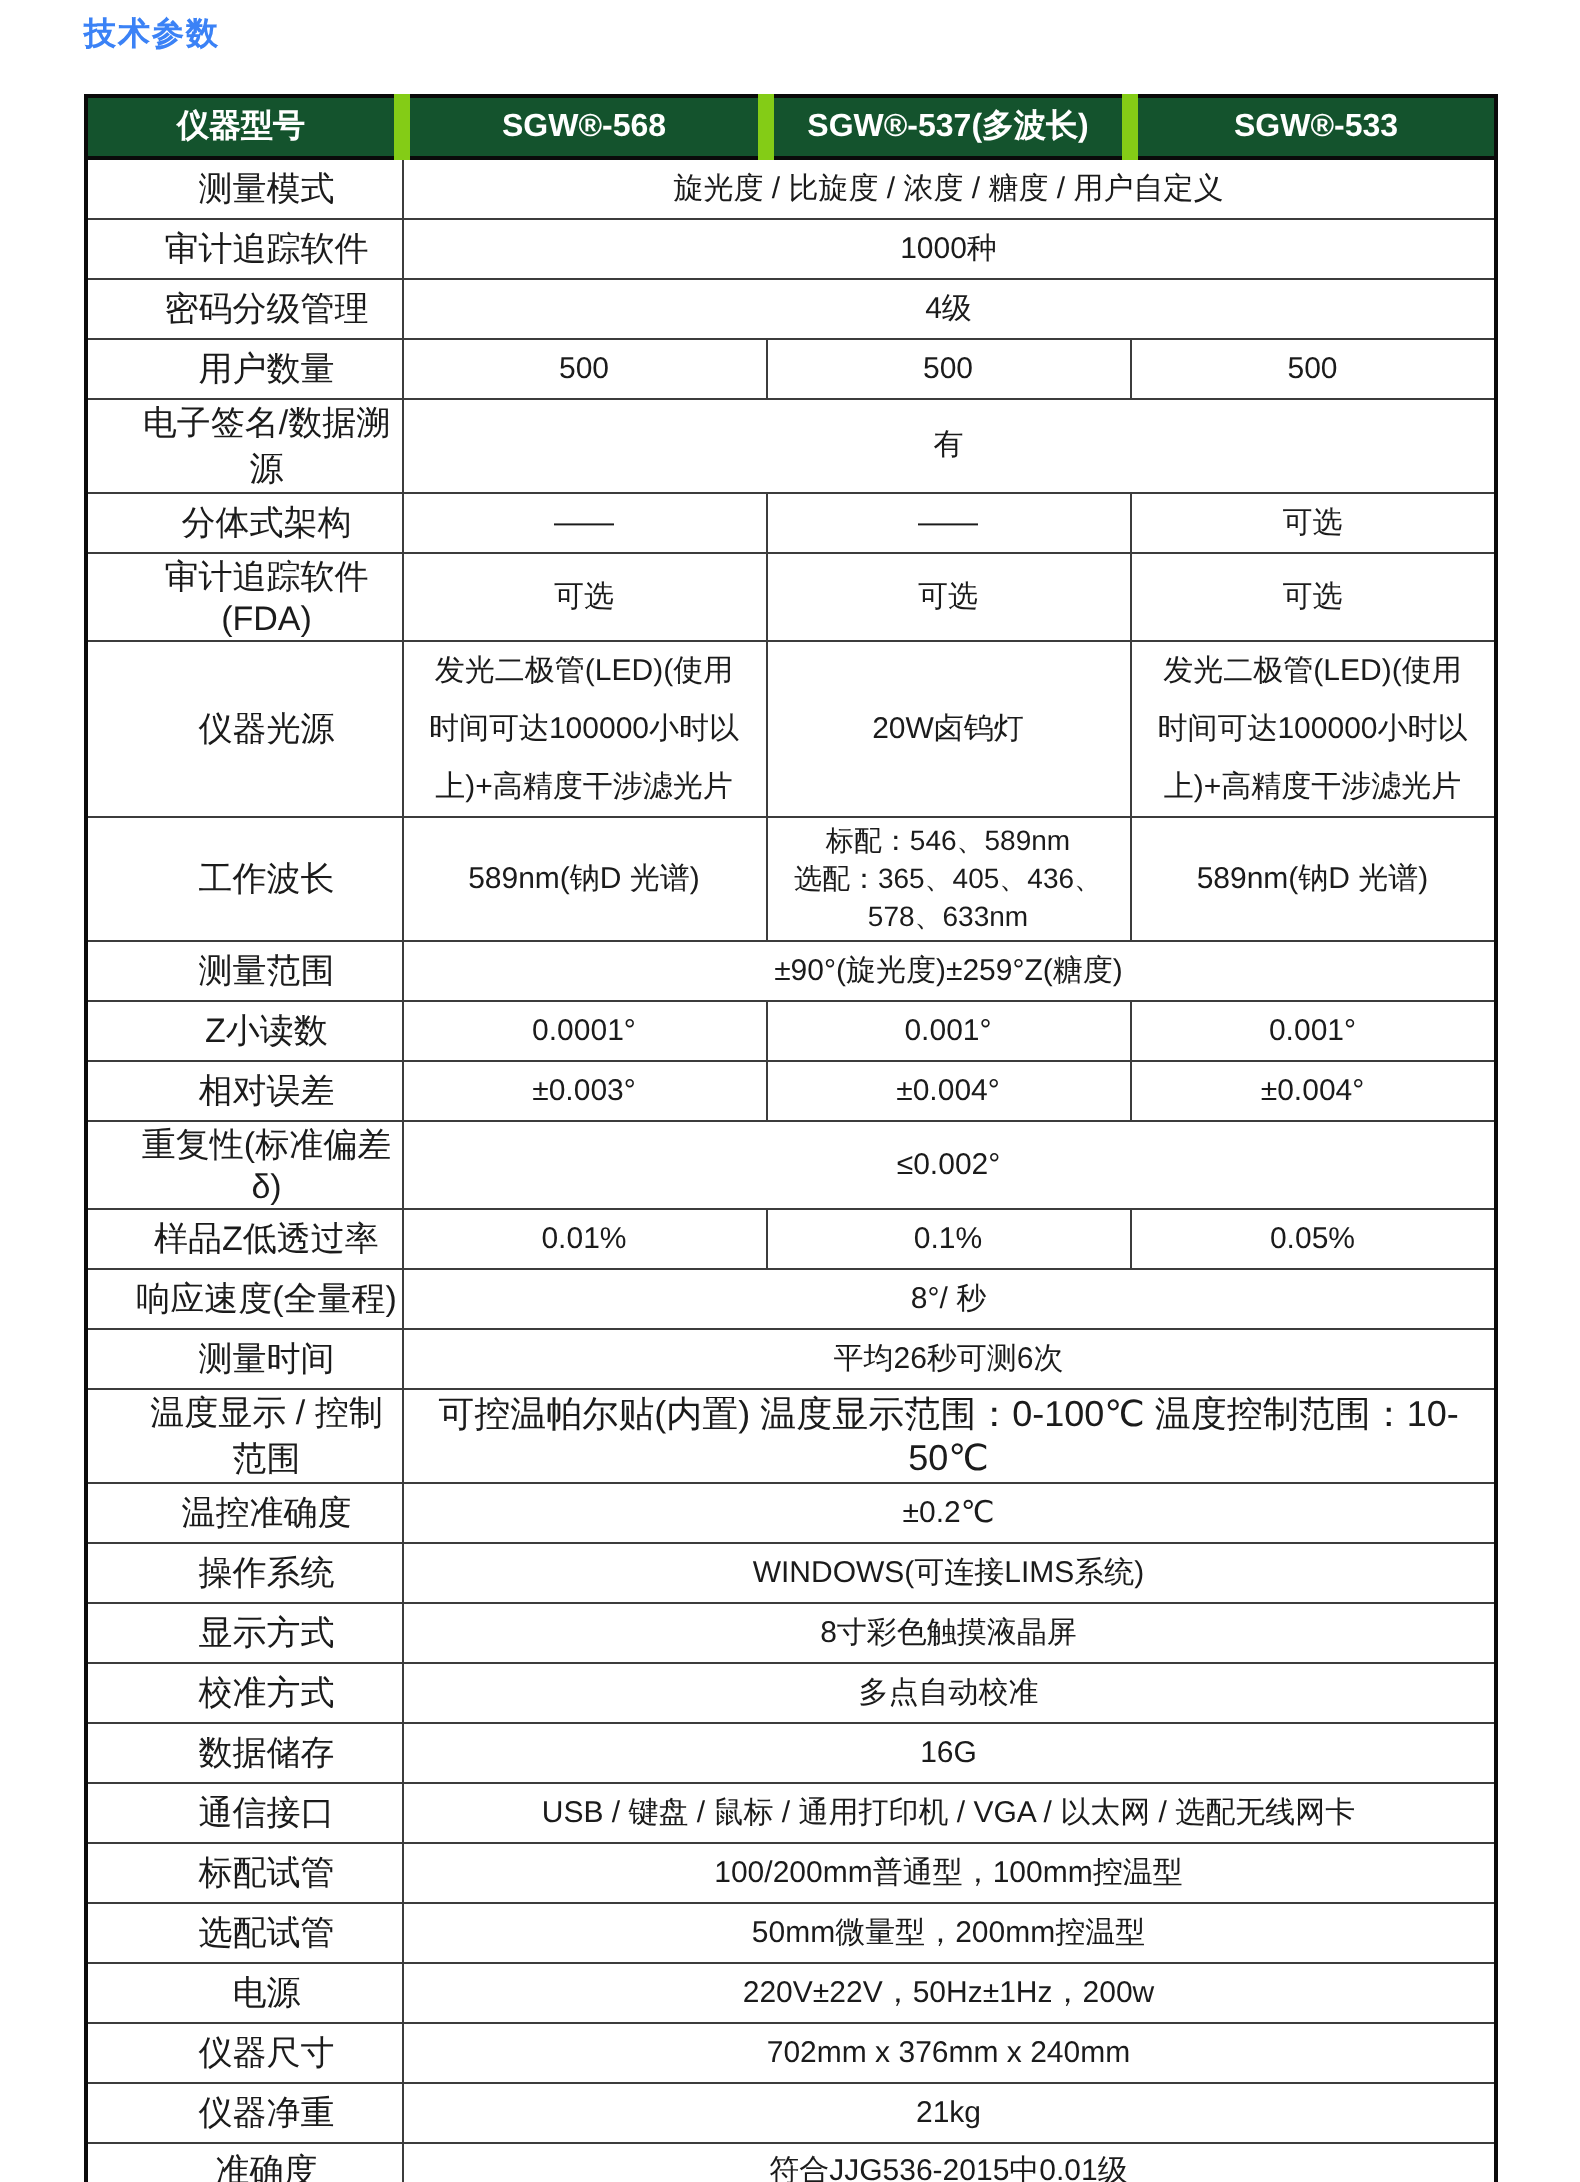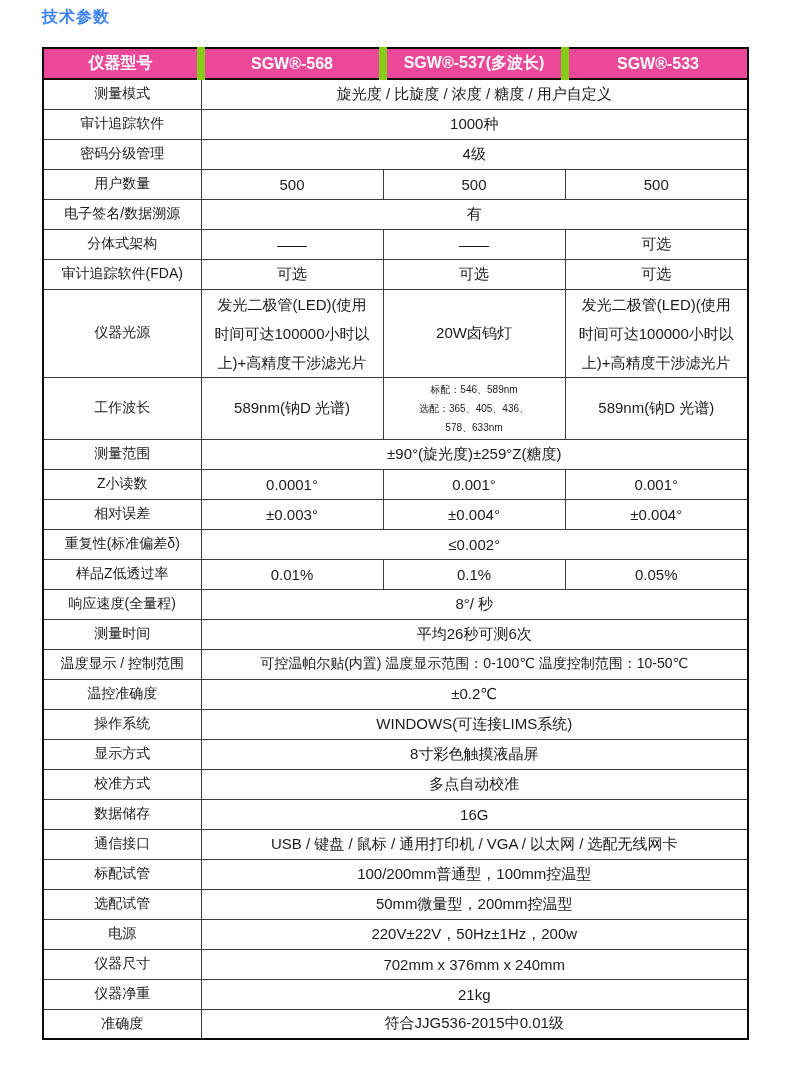--- a/index.html
+++ b/index.html
@@ -22,33 +22,33 @@
   col.c-d2{width:182px;}
   col.c-d3{width:183px;}
   th,td{
     border:1.5px solid #3c3c3c;
     text-align:center;vertical-align:middle;
     padding:0 2px;
     font-size:15px;color:#1b1b1b;
     overflow:hidden;
   }
   th{
-    background:#ec4899;color:#ffffff;font-weight:bold;
+    background:#14532d;color:#ffffff;font-weight:bold;
     font-size:16px;height:29px;
     border-top:2px solid #0a0a0a;border-bottom:2px solid #0a0a0a;
   }
   th + th{border-left:8px solid #84cc16;}
   tr{height:30px;}
   tr.tall{height:88px;}
   tr.tall2{height:62px;}
-  td.lbl{font-size:14px;}
+  td.lbl{font-size:17px;padding-left:24px;}
   .pre{white-space:pre-line;}
   .lh-wide{line-height:29px;}
-  .lh-tight{line-height:19px;font-size:10px;}
-  .tight{font-size:14px;letter-spacing:0;}
+  .lh-tight{line-height:19px;font-size:14px;}
+  .tight{font-size:18px;letter-spacing:0;}
 </style>
 </head>
 <body>
 
 <h1 class="page-title">技术参数</h1>
 
 <table class="spec">
   <colgroup>
     <col class="c-label">
       <col class="c-d1">

